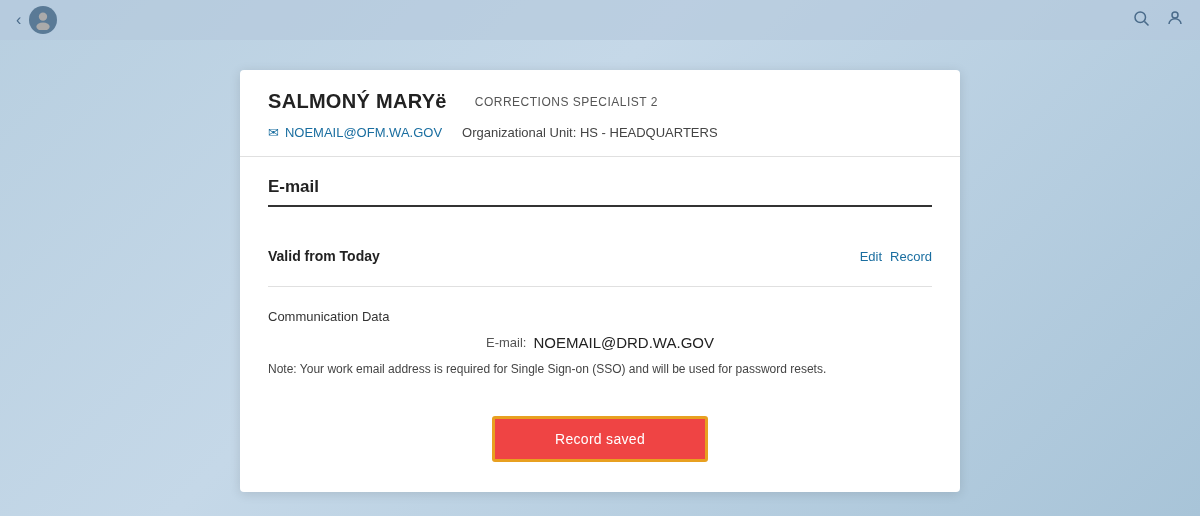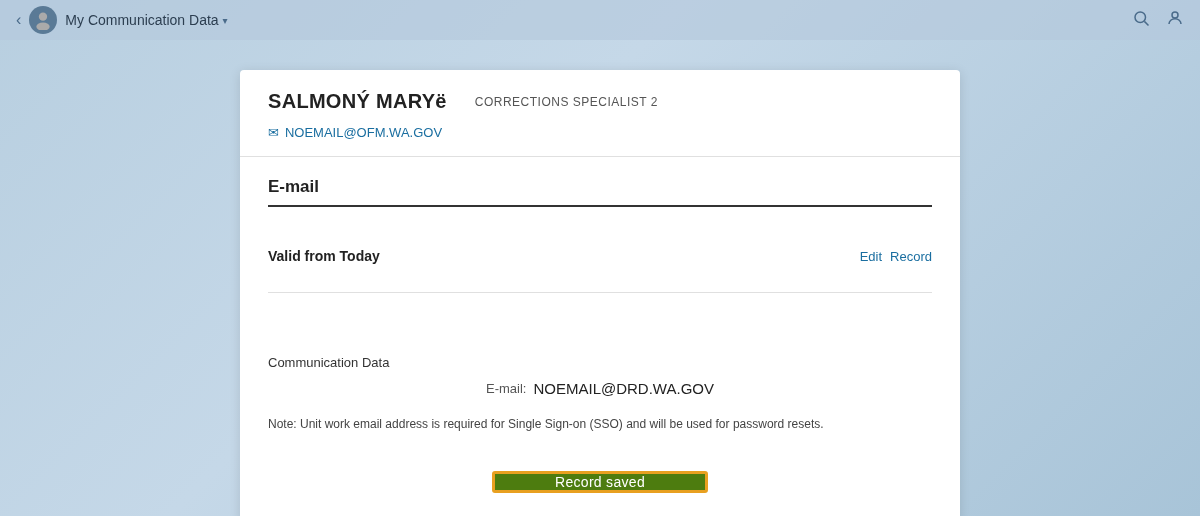--- a/index.html
+++ b/index.html
@@ -161,21 +161,21 @@
       color: #222;
       padding-bottom: 8px;
       border-bottom: 2px solid #333;
       margin-bottom: 22px;
     }
 
     .valid-from-row {
       display: flex;
       align-items: center;
       justify-content: space-between;
-      padding-bottom: 28px;
+      padding-bottom: 22px;
       border-bottom: 1px solid #e0e0e0;
       margin-bottom: 14px;
       margin-top: 41px;
     }
 
     .valid-from-label {
       font-size: 14px;
       font-weight: 600;
       color: #222;
     }
@@ -194,29 +194,28 @@
 
     .comm-data-section {
       padding: 8px 0 10px 0;
     }
 
     .comm-data-label {
       font-size: 13px;
       color: #333;
       font-weight: 500;
       margin-bottom: 10px;
-      margin-top: 40px;
     }
 
     .email-row {
       display: flex;
       align-items: center;
       justify-content: center;
       gap: 7px;
-      margin-bottom: 18px;
+      margin-bottom: 9px;
     }
 
     .email-field-label {
       font-size: 13px;
       color: #555;
     }
 
     .email-value {
       font-size: 15px;
       color: #222;
@@ -231,49 +230,45 @@
     }
 
     
     .button-row {
       display: flex;
       justify-content: center;
       margin-top: 28px;
     }
 
     .record-saved-btn {
-      background: #4d7c0f;
+      background: #ef4444;
       color: #ffffff;
       border: 3px solid #e8a020;
       border-radius: 3px;
-      padding: 0 60px;
+      padding: 12px 60px;
       font-size: 14px;
       font-weight: 500;
       cursor: pointer;
       letter-spacing: 0.3px;
     }
   </style>
 </head>
 <body>
 
 <div class="top-nav">
   <div class="nav-left">
     <button class="back-btn">
       <span>‹</span>
     </button>
     <div class="avatar-circle">
       <svg viewBox="0 0 24 24" fill="#ccc" xmlns="http://www.w3.org/2000/svg">
         <circle cx="12" cy="8" r="5" fill="#aaa"></circle>
         <ellipse cx="12" cy="20" rx="8" ry="5" fill="#aaa"></ellipse>
       </svg>
     </div>
-    <span class="app-title">
-      <span>My Communication Data</span>
-      <span class="dropdown-arrow">▾</span>
-    </span>
   </div>
   <div class="nav-right">
     <span class="nav-icon">
       <svg width="18" height="18" viewBox="0 0 24 24" fill="none" stroke="#4a6b8a" stroke-width="2">
         <circle cx="11" cy="11" r="7"></circle>
         <line x1="16.5" y1="16.5" x2="22" y2="22"></line>
       </svg>
     </span>
     <span class="nav-icon">
       <svg width="18" height="18" viewBox="0 0 24 24" fill="none" stroke="#4a6b8a" stroke-width="2">
@@ -290,20 +285,24 @@
     <div class="card-header">
       <div class="header-top">
         <span class="person-name">SALMONÝ MARYë</span>
         <span class="job-title">CORRECTIONS SPECIALIST 2</span>
       </div>
       <div class="header-sub">
         <a class="email-link-header">
           <span class="email-icon">✉</span>
           <span>NOEMAIL@OFM.WA.GOV</span>
         </a>
+        <span class="org-unit">
+          <span>Organizational Unit:</span>
+          <span>HS - HEADQUARTERS</span>
+        </span>
       </div>
     </div>
 
     <div class="card-body">
 
       <div class="section-title">E-mail</div>
 
       <div class="valid-from-row">
         <span class="valid-from-label">Valid from Today</span>
         <div class="action-links">
@@ -313,21 +312,21 @@
       </div>
 
       <div class="comm-data-section">
         <div class="comm-data-label">Communication Data</div>
 
         <div class="email-row">
           <span class="email-field-label">E-mail:</span>
           <span class="email-value">NOEMAIL@DRD.WA.GOV</span>
         </div>
 
-        <div class="note-text">Note: Unit work email address is required for Single Sign-on (SSO) and will be used for password resets.</div>
+        <div class="note-text">Note: Your work email address is required for Single Sign-on (SSO) and will be used for password resets.</div>
       </div>
 
       <div class="button-row">
         <button class="record-saved-btn">Record saved</button>
       </div>
 
     </div>
   </div>
 </div>
 

